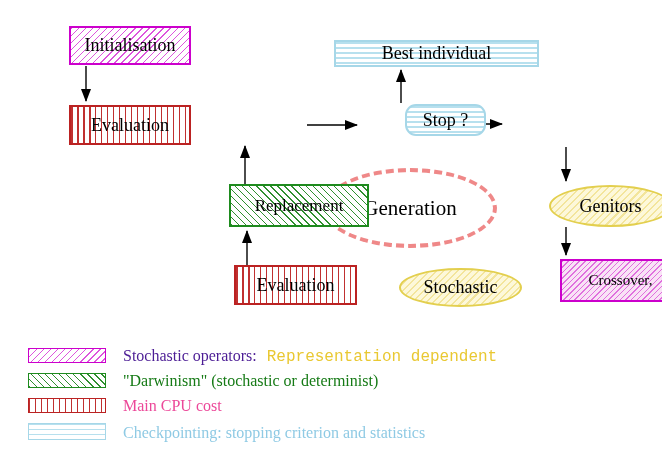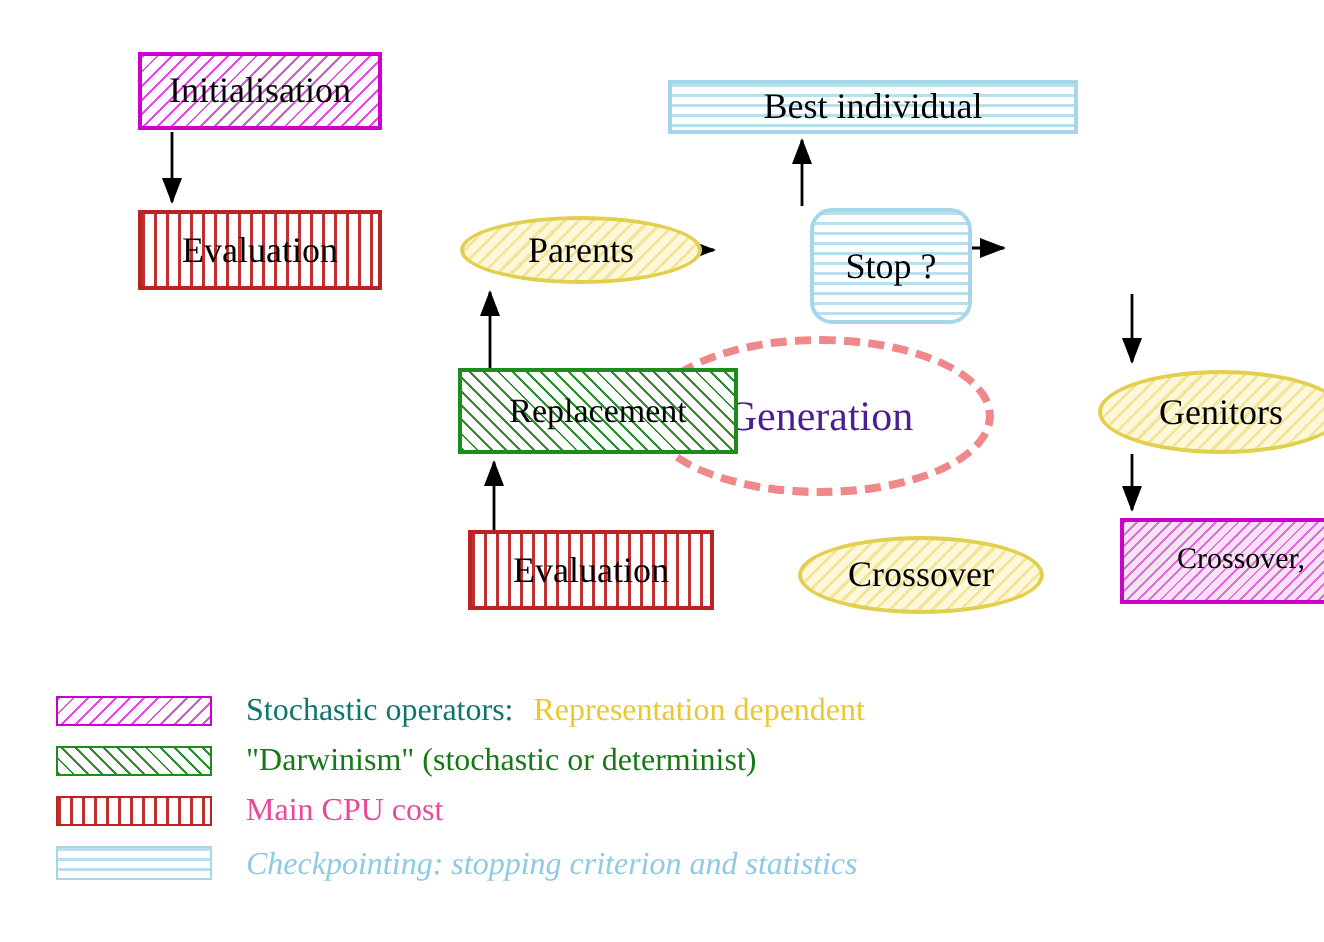--- a/index.html
+++ b/index.html
@@ -34,37 +34,37 @@
     background:repeating-linear-gradient(180deg,#b7e0ee 0,#b7e0ee 1.5px,#ffffff 1.5px,#ffffff 5px);
   }
   .ellipse-yellow {
     border-radius:50%;
     border:2px solid #e3cf4e;
     background:repeating-linear-gradient(135deg,#f3e59c 0,#f3e59c 1.5px,#fdf8da 1.5px,#fdf8da 5px);
   }
   .rounded { border-radius:11px; }
   .generation-ellipse {
     position:absolute; box-sizing:border-box; border-radius:50%;
-    border:4px dashed #ef8888; color:#4c1d95;
+    border:4px dashed #ef8888; color:#000000;
     display:flex; align-items:center; justify-content:center;
     font-size:21px;
   }
   .two-line { flex-direction:column; font-size:15px;font-family:Liberation Serif, serif; }
   .two-line .l2 { padding-left:14px; }
   #arrow-layer { position:absolute; left:0; top:0; pointer-events:none; }
   #arrow-layer line { stroke:#000; stroke-width:1.4; }
   
   .swatch { position:absolute; box-sizing:border-box; width:78px; height:15px; }
   .swatch.hatch-magenta, .swatch.hatch-green, .swatch.hatch-red, .swatch.hatch-cyan { border-width:1.5px; }
   .legend-text { position:absolute; left:123px; font-size:16px; white-space:nowrap; }
-  .lg-magenta { color:#0f766e; }
-  .lg-yellow  { color:#e9c832; margin-left:10px; }
+  .lg-magenta { color:#4c1d95; }
+  .lg-yellow  { color:#e9c832; margin-left:10px;font-family:Liberation Mono, monospace; }
   .lg-green   { color:#157a15; }
   .lg-red     { color:#ec4899; }
-  .lg-cyan    { color:#8fcae4;font-style:italic; }
+  .lg-cyan    { color:#8fcae4; }
 </style>
 </head>
 <body>
 
 <div id="canvas">
 
   <div class="generation-ellipse" style="left:323px; top:168px; width:174px; height:80px;">
     <span>Generation</span>
   </div>
 
@@ -88,43 +88,40 @@
   </svg>
 
   <div class="node hatch-magenta" style="left:25px; top:26px; width:122px; height:39px;">
     <span>Initialisation</span>
   </div>
 
   <div class="node hatch-red" style="left:25px; top:105px; width:122px; height:40px;">
     <span>Evaluation</span>
   </div>
 
-  <div class="node ellipse-yellow" style="left:186px; top:108px; width:121px; height:34px;">
-    <span>Parents</span>
-  </div>
 
   <div class="node hatch-cyan" style="left:290px; top:40px; width:205px; height:27px;text-align:center;">
     <span>Best individual</span>
   </div>
 
-  <div class="node hatch-cyan rounded" style="left:361px; top:104px; width:81px; height:58px;">
+  <div class="node hatch-cyan rounded" style="left:361px; top:104px; width:81px; height:32px;">
     <span>Stop ?</span>
   </div>
 
 
   <div class="node ellipse-yellow" style="left:505px; top:185px; width:123px; height:42px;">
     <span>Genitors</span>
   </div>
 
   <div class="node hatch-magenta-dense two-line" style="left:516px; top:259px; width:121px; height:43px;">
     <span class="l1">Crossover,</span>
   </div>
 
   <div class="node ellipse-yellow" style="left:355px; top:268px; width:123px; height:39px;">
-    <span>Crossover</span>
+    <span>Stochastic</span>
   </div>
 
   <div class="node hatch-red" style="left:190px; top:265px; width:123px; height:40px;">
     <span>Evaluation</span>
   </div>
 
   <div class="node hatch-green" style="left:185px; top:184px; width:140px; height:43px; font-size:17px;">
     <span>Replacement</span>
   </div>
 

